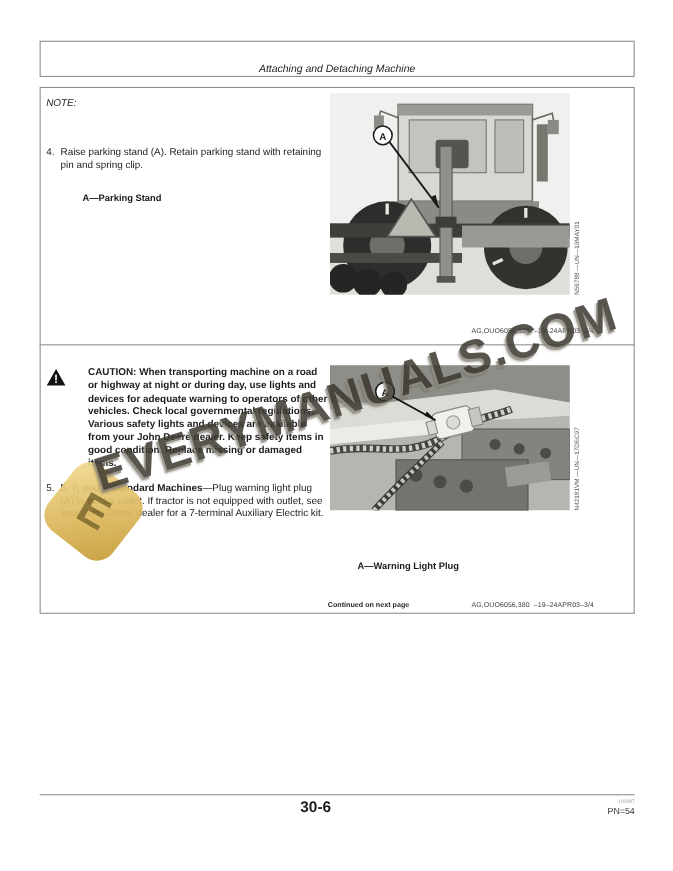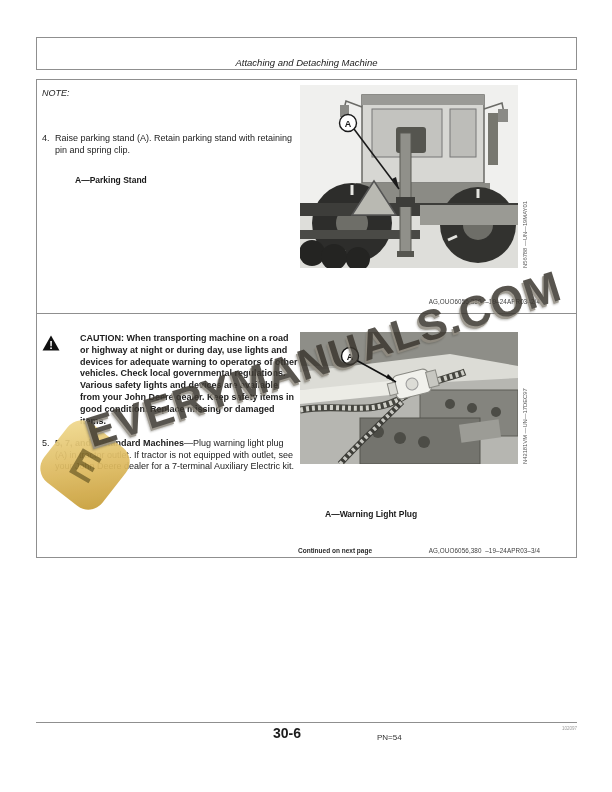--- a/index.html
+++ b/index.html
@@ -42,21 +42,21 @@
   .photo-1 { left:300px; top:85px; width:218px; height:183px; }
   .photo-2 { left:300px; top:332px; width:218px; height:132px; }
   .photo-id { position:absolute; font-size:5.8px; line-height:7px; color:#555; white-space:nowrap; transform:rotate(-90deg); transform-origin:0 100%; }
   .photo-id-1 { left:529px; top:261px; }
   .photo-id-2 { left:529px; top:457px; }
   .photo-caption { position:absolute; left:300px; top:469px; width:218px; text-align:center; font-size:8.5px; font-style:italic; color:#222; }
 
   
   .page-number { position:absolute; left:36px; top:725px; width:502px; text-align:center; font-size:14px; font-weight:bold; }
   .print-code { position:absolute; left:377px; top:726px; width:200px; text-align:right; font-size:4.5px; color:#9a9a9a; }
-  .pn { position:absolute; left:377px; top:733px; width:200px; text-align:left; font-size:8px; color:#333; }
+  .pn { position:absolute; left:377px; top:733px; width:200px; text-align:right; font-size:8px; color:#333; }
 
   
   .watermark { position:absolute; left:40px; top:290px; width:565px; height:245px; pointer-events:none; z-index:40; }
   .wm-text { position:absolute; left:55px; top:118px; font-weight:bold; font-size:43px; letter-spacing:1.5px; white-space:nowrap;
              color:#3c3831; text-shadow:-2px 2px 0 #8e897e, -3px 3px 2px rgba(60,56,49,.35);
              transform:rotate(-17.5deg); transform-origin:0 100%; opacity:.85; }
   .wm-logo { position:absolute; left:8px; top:138px; width:74px; height:74px; border-radius:18px;
              background:linear-gradient(135deg,#f0d98e 5%,#ddb95e 55%,#c49a33 100%);
              transform:rotate(38deg); opacity:.93; display:flex; align-items:center; justify-content:center; }
   .wm-logo span { font-weight:bold; font-size:40px; color:#6e5a1d; transform:rotate(-8deg); opacity:.8; }

